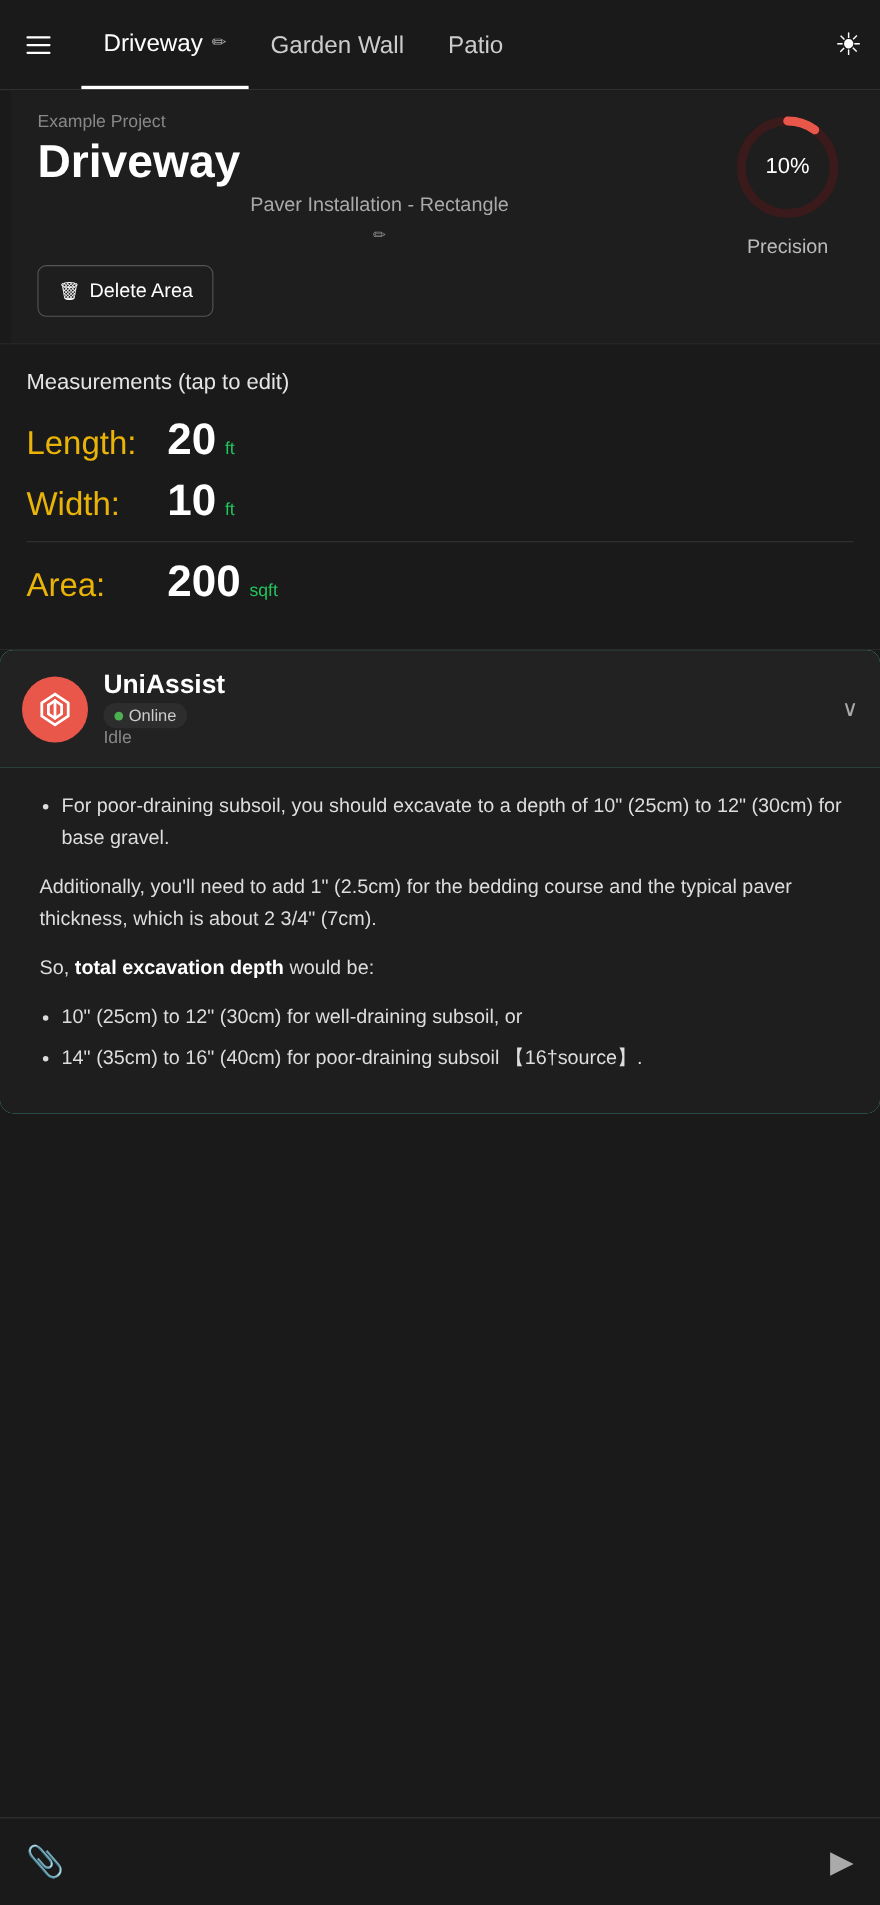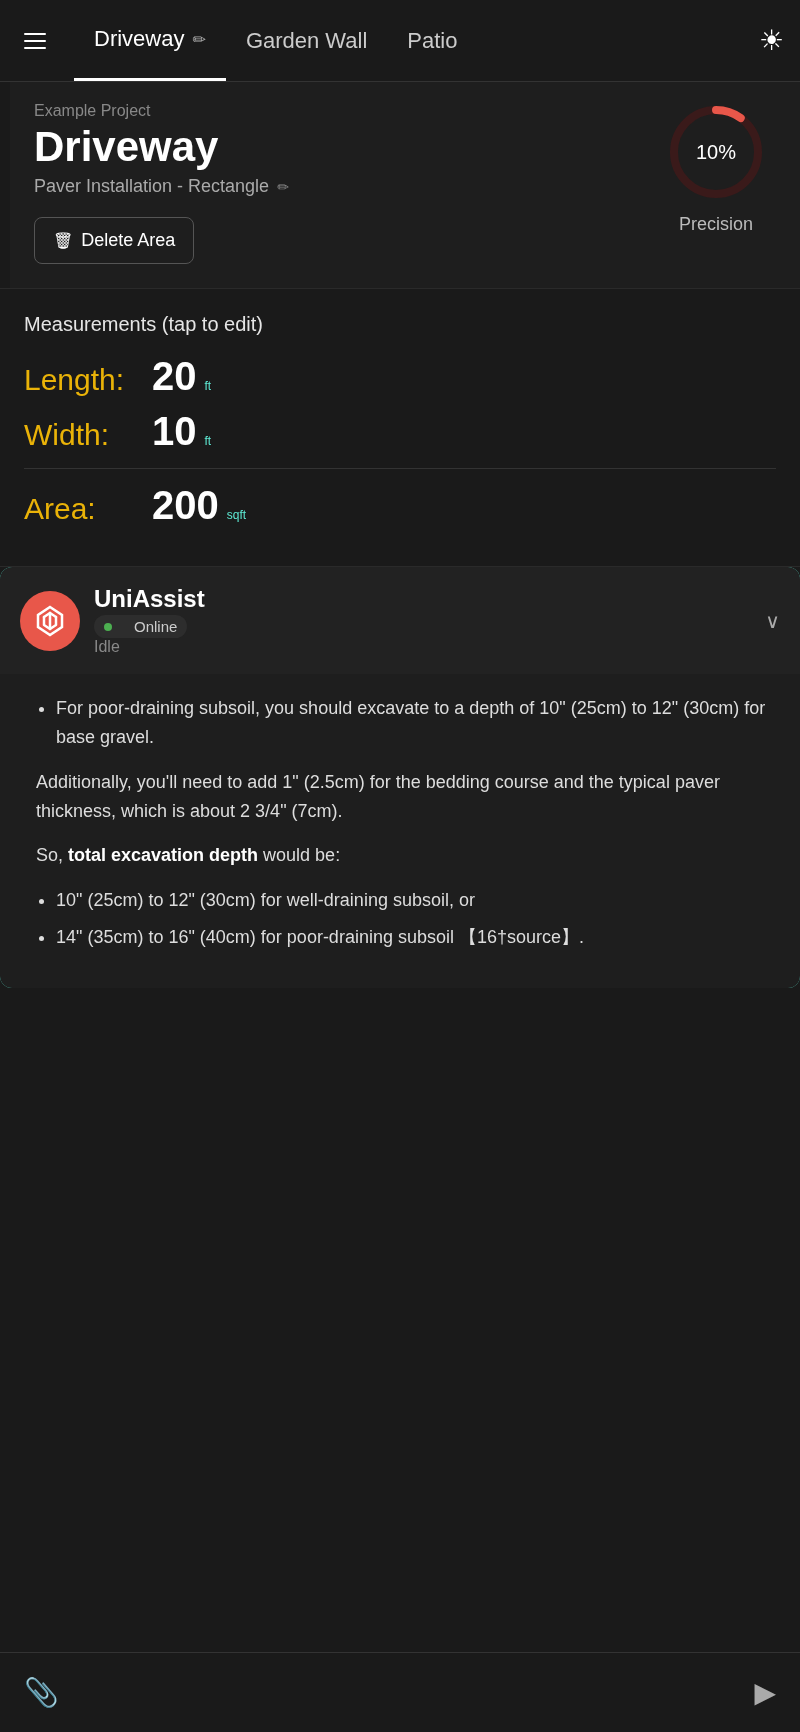--- a/index.html
+++ b/index.html
@@ -93,20 +93,21 @@
       color: #fff;
       line-height: 1.1;
       margin-bottom: 6px;
     }
     .project-subtitle {
       font-size: 18px;
       color: #aaa;
       display: flex;
       align-items: center;
       gap: 8px;
+      flex-direction: column;
     }
     .project-subtitle .pencil-icon {
       font-size: 14px;
       color: #888;
       cursor: pointer;
     }
     .delete-btn {
       display: flex;
       align-items: center;
       gap: 8px;
@@ -174,22 +175,22 @@
       font-weight: 400;
       color: #eab308;
       min-width: 120px;
     }
     .measurement-value {
       font-size: 40px;
       font-weight: 600;
       color: #fff;
     }
     .measurement-unit {
-      font-size: 12px;
-      color: #5eead4;
+      font-size: 16px;
+      color: #22c55e;
     }
     .measurements-divider {
       border: none;
       border-top: 1px solid #333;
       margin: 14px 0;
     }
 
     
     .uniassist-section {
       background: #5eead4;
@@ -224,21 +225,21 @@
     }
     .uniassist-status-row {
       display: flex;
       align-items: center;
       gap: 10px;
       margin-top: 2px;
     }
     .status-badge {
       display: flex;
       align-items: center;
-      gap: 22px;
+      gap: 5px;
       background: #2d2d2d;
       border-radius: 20px;
       padding: 3px 10px;
       font-size: 15px;
       color: #ccc;
     }
     .status-dot {
       width: 8px;
       height: 8px;
       background: #4caf50;

